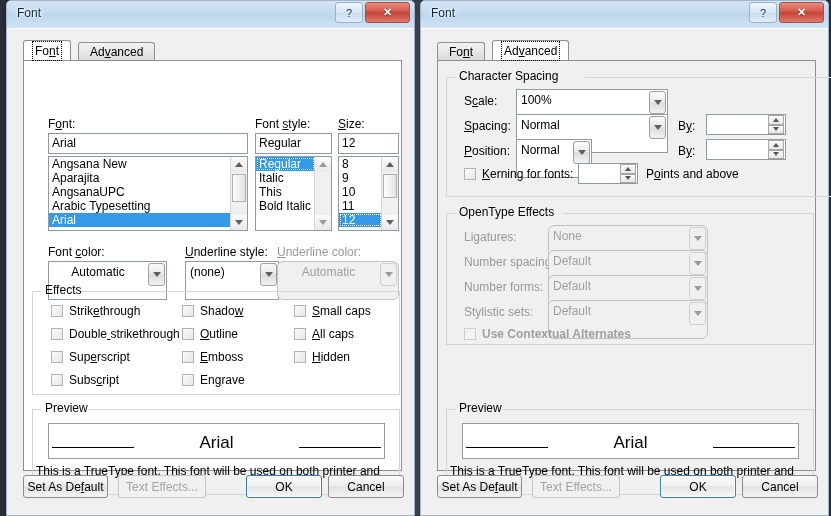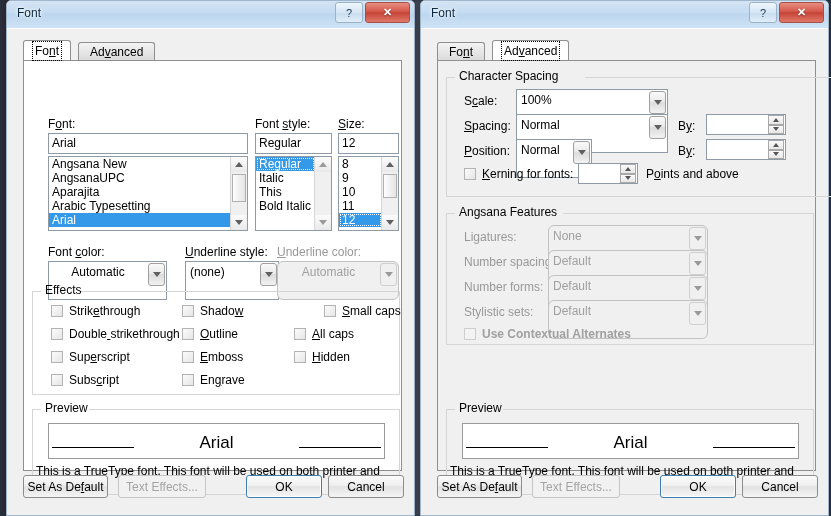--- a/index.html
+++ b/index.html
@@ -339,22 +339,22 @@
       <span class="lbl" style="left:231px; top:56px;">Font <span class="u">s</span>tyle:</span>
       <span class="lbl" style="left:314px; top:56px;"><span class="u">S</span>ize:</span>
 
       <div class="textbox" style="left:24px; top:72px; width:200px;">Arial</div>
       <div class="textbox" style="left:231px; top:72px; width:77px;">Regular</div>
       <div class="textbox" style="left:314px; top:72px; width:61px;">12</div>
 
       <div class="listbox" style="left:24px; top:95px; width:200px; height:75px;">
         <div class="items">
           <div class="li">Angsana New</div>
+          <div class="li">Aparajita</div>
           <div class="li">AngsanaUPC</div>
-          <div class="li">Aparajita</div>
           <div class="li">Arabic Typesetting</div>
           <div class="li sel">Arial</div>
         </div>
         <div class="vscroll">
           <div class="arrow up">
               <i class="tri up"></i>
             </div>
           <div class="thumb" style="top:17px; height:28px;"></div>
           <div class="arrow down">
               <i class="tri down"></i>
@@ -429,21 +429,21 @@
         <span class="gcap">Effects</span>
       </div>
       <div class="cb" style="left:27px; top:243px;"><span class="box"></span><span>Strik<span class="u">e</span>through</span></div>
       <div class="cb" style="left:27px; top:266px;"><span class="box"></span><span>Double<span class="u"> </span>strikethrough</span></div>
       <div class="cb" style="left:27px; top:289px;"><span class="box"></span><span>Sup<span class="u">e</span>rscript</span></div>
       <div class="cb" style="left:27px; top:312px;"><span class="box"></span><span>Subs<span class="u">c</span>ript</span></div>
       <div class="cb" style="left:158px; top:243px;"><span class="box"></span><span>Shado<span class="u">w</span></span></div>
       <div class="cb" style="left:158px; top:266px;"><span class="box"></span><span><span class="u">O</span>utline</span></div>
       <div class="cb" style="left:158px; top:289px;"><span class="box"></span><span><span class="u">E</span>mboss</span></div>
       <div class="cb" style="left:158px; top:312px;"><span class="box"></span><span>En<span class="u">g</span>rave</span></div>
-      <div class="cb" style="left:270px; top:243px;margin-left:30px;"><span class="box"></span><span><span class="u">S</span>mall caps</span></div>
+      <div class="cb" style="left:270px; top:243px;"><span class="box"></span><span><span class="u">S</span>mall caps</span></div>
       <div class="cb" style="left:270px; top:266px;"><span class="box"></span><span><span class="u">A</span>ll caps</span></div>
       <div class="cb" style="left:270px; top:289px;"><span class="box"></span><span><span class="u">H</span>idden</span></div>
 
       <div class="group" style="left:8px; top:348px; width:368px; height:86px;">
         <div class="gtop">
           <span class="line-l"></span>
             <span class="line-r" style="width:310px;"></span>
         </div>
         <span class="gcap">Preview</span>
       </div>
@@ -556,21 +556,21 @@
             </span>
         </span>
       </div>
       <span class="lbl" style="left:208px; top:106px;">P<span class="u">o</span>ints and above</span>
 
       <div class="group" style="left:8px; top:152px; width:368px; height:132px;">
         <div class="gtop">
           <span class="line-l"></span>
             <span class="line-r" style="width:250px;"></span>
         </div>
-        <span class="gcap">Angsana Features</span>
+        <span class="gcap">OpenType Effects</span>
       </div>
 
       <span class="lbl dim" style="left:26px; top:169px;">Ligatures:</span>
       <div class="combo disabled" style="left:110px; top:164px; width:160px;">
         <span class="val">None</span>
         <span class="btn">
             <i class="tri down dimc"></i>
           </span>
       </div>
 

